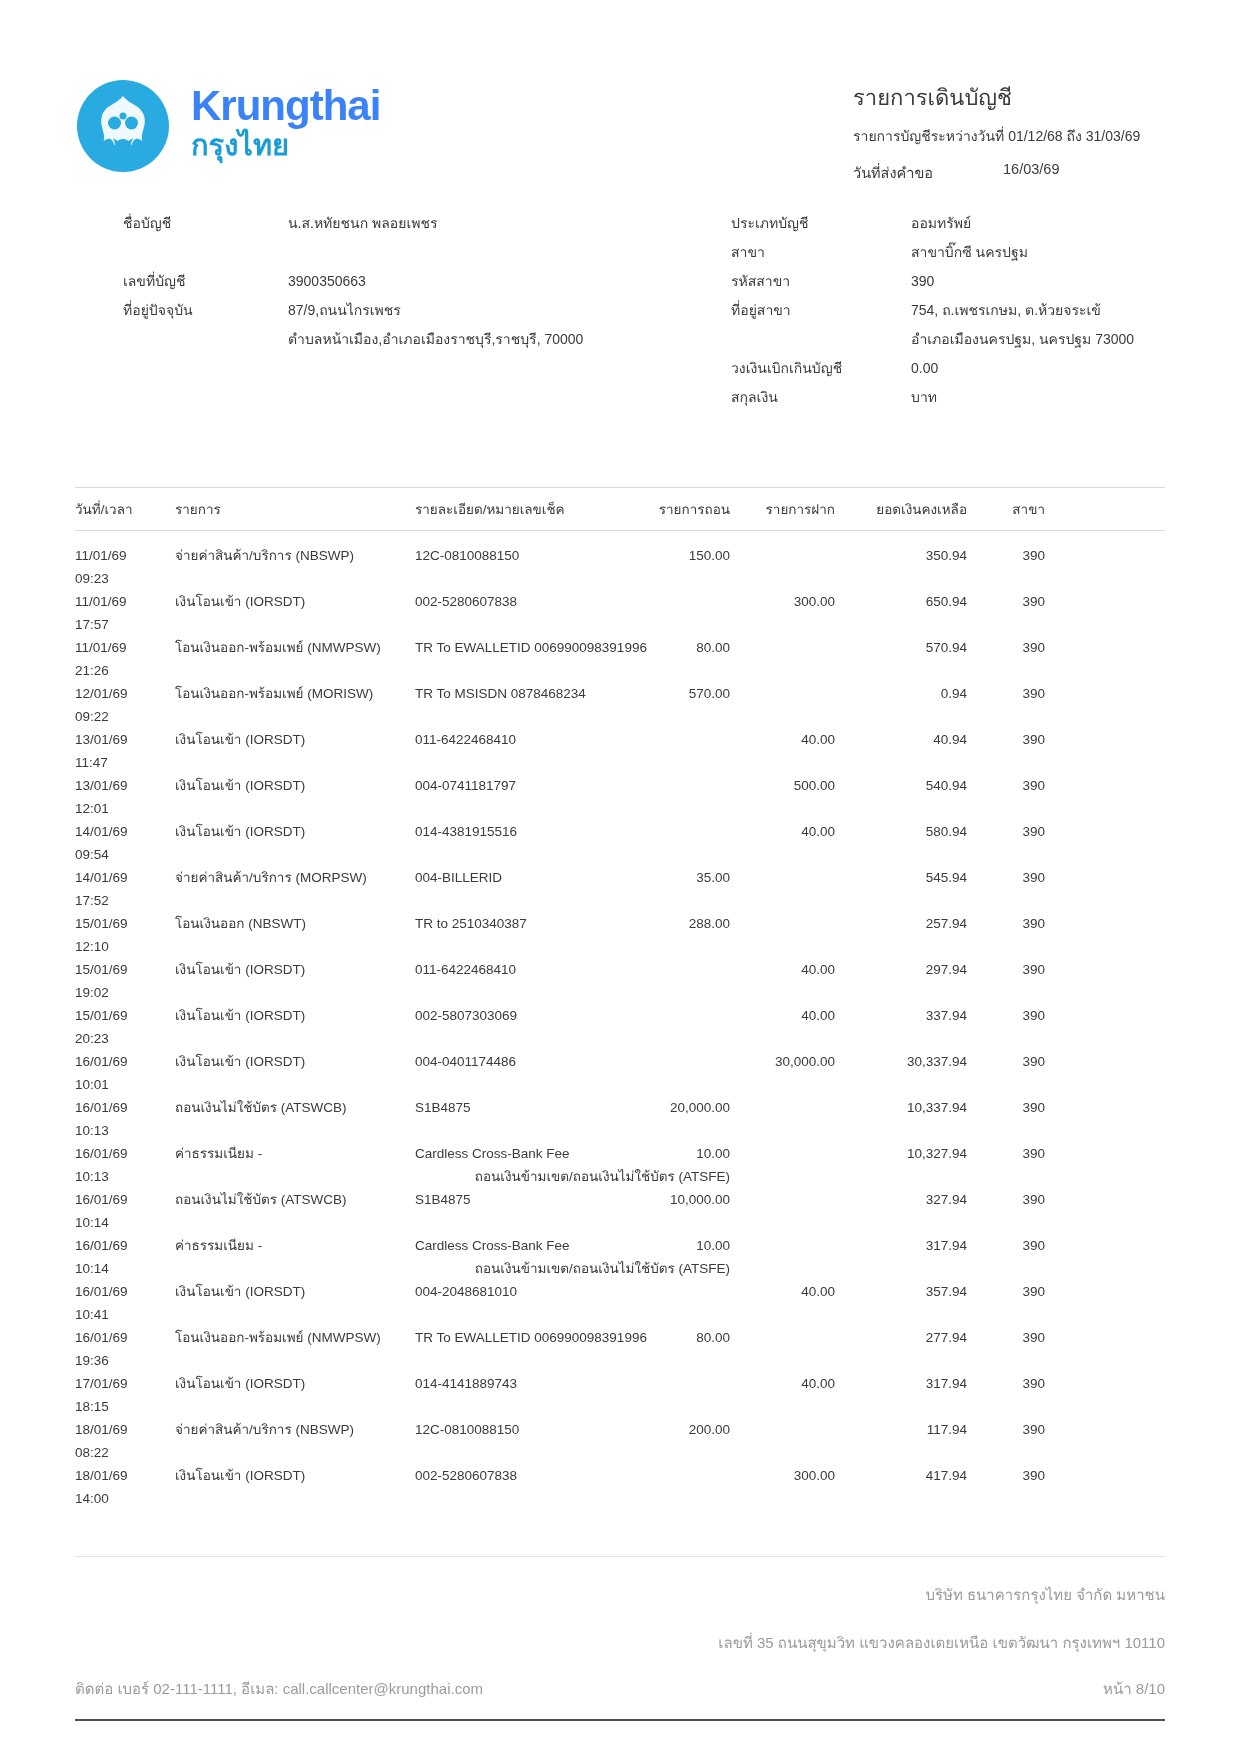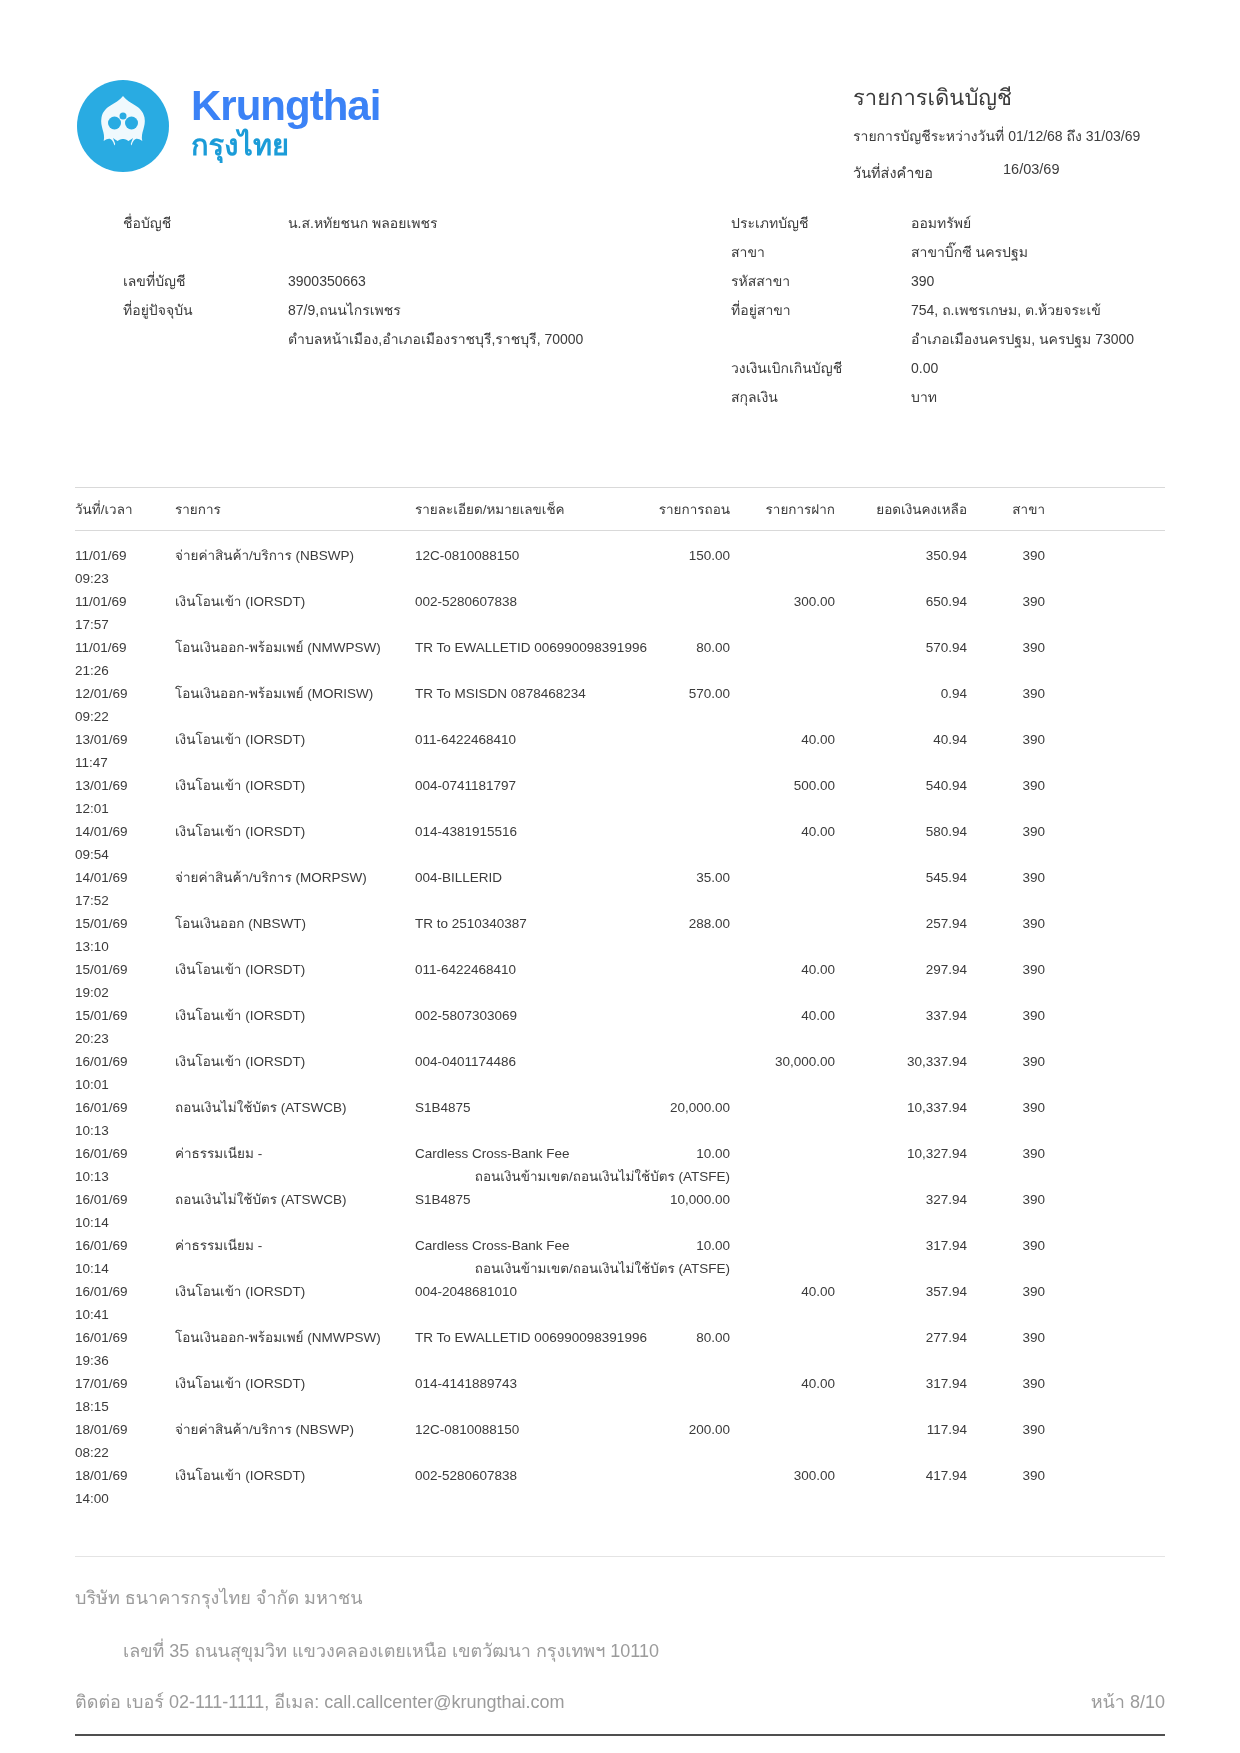--- a/index.html
+++ b/index.html
@@ -51,21 +51,21 @@
   .t-right { text-align:right; }
   .tbody { padding-top:13px; }
   .tr { grid-auto-rows:23px; height:46px; font-size:13.5px; line-height:23px; }
   .td.line2-time { grid-column:1; }
   .td.line2-desc { grid-column:2 / span 3;text-align:right; }
 
   
   .footer {
     position:absolute; left:75px; right:75px; top:1556px;
     border-top:1px solid #e4e4e4;
-    color:#9b9b9b; font-size:18px;
+    color:#9b9b9b; font-size:15px;text-align:right;
   }
   .footer .f-line1 { margin-top:26px; }
   .footer .f-line2 { margin-top:24px;margin-left:48px; }
   .footer .f-line3 { margin-top:22px; display:flex; justify-content:space-between; }
   .footer .bottom-rule { margin-top:18px; height:2px; background:#4f4f4f; }
 </style>
 </head>
 <body>
 
 <div class="page">
@@ -311,21 +311,21 @@
 
         <div class="tr">
           <div class="td">15/01/69</div>
           <div class="td">โอนเงินออก (NBSWT)</div>
           <div class="td">TR to 2510340387</div>
           <div class="td t-right">288.00</div>
           <div class="td t-right"></div>
           <div class="td t-right">257.94</div>
           <div class="td t-right">390</div>
           <div class="td"></div>
-          <div class="td line2-time">13:10</div>
+          <div class="td line2-time">12:10</div>
           <div class="td line2-desc"></div>
         </div>
 
         <div class="tr">
           <div class="td">15/01/69</div>
           <div class="td">เงินโอนเข้า (IORSDT)</div>
           <div class="td">011-6422468410</div>
           <div class="td t-right"></div>
           <div class="td t-right">40.00</div>
           <div class="td t-right">297.94</div>

